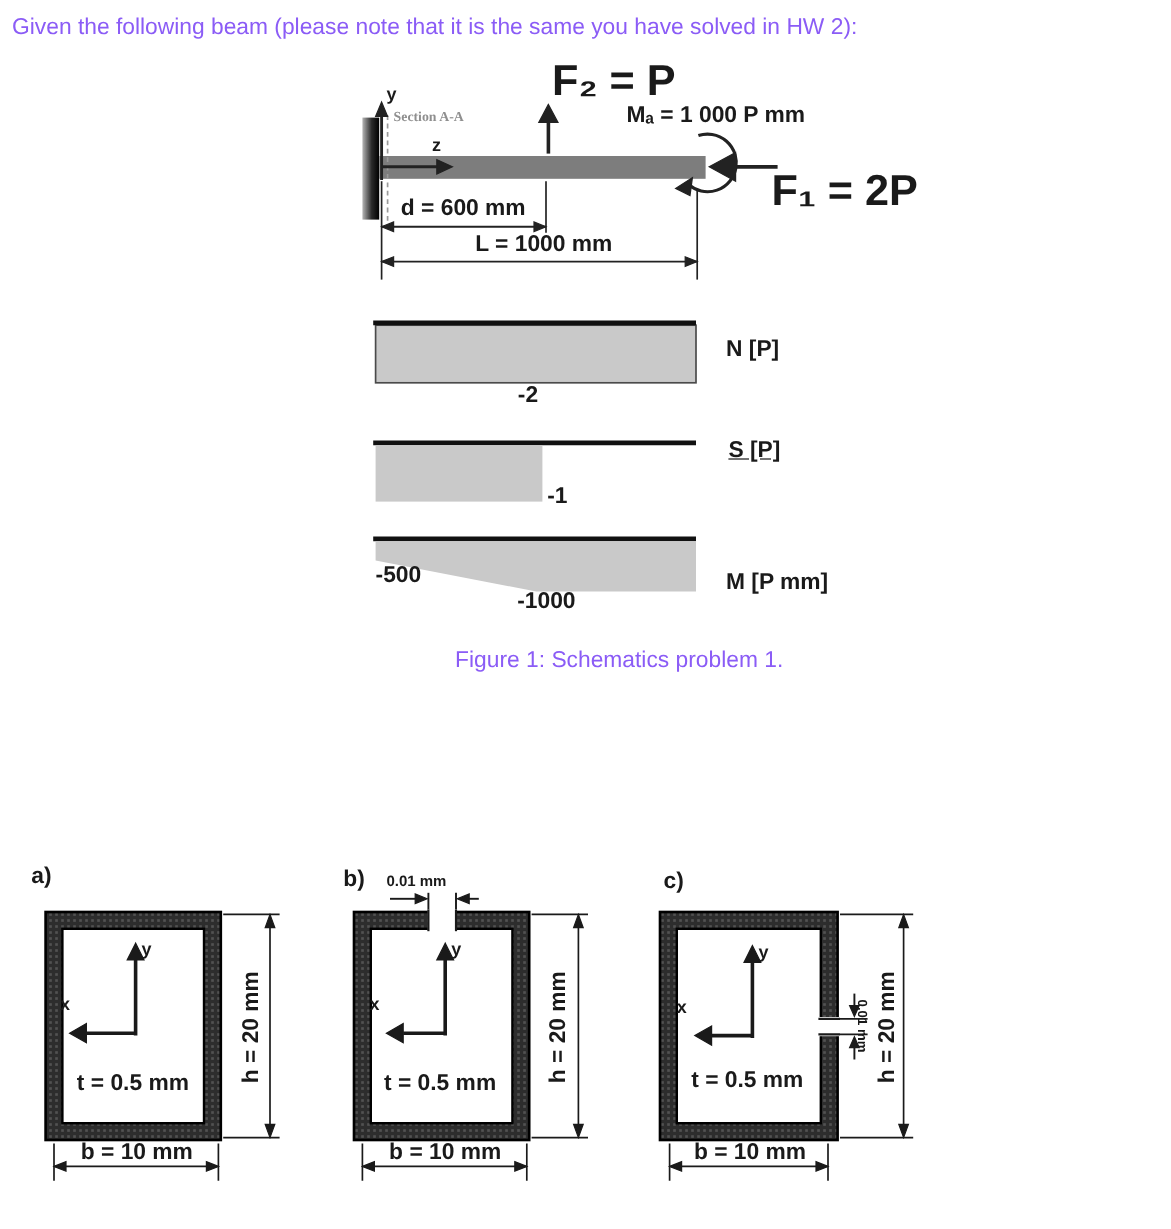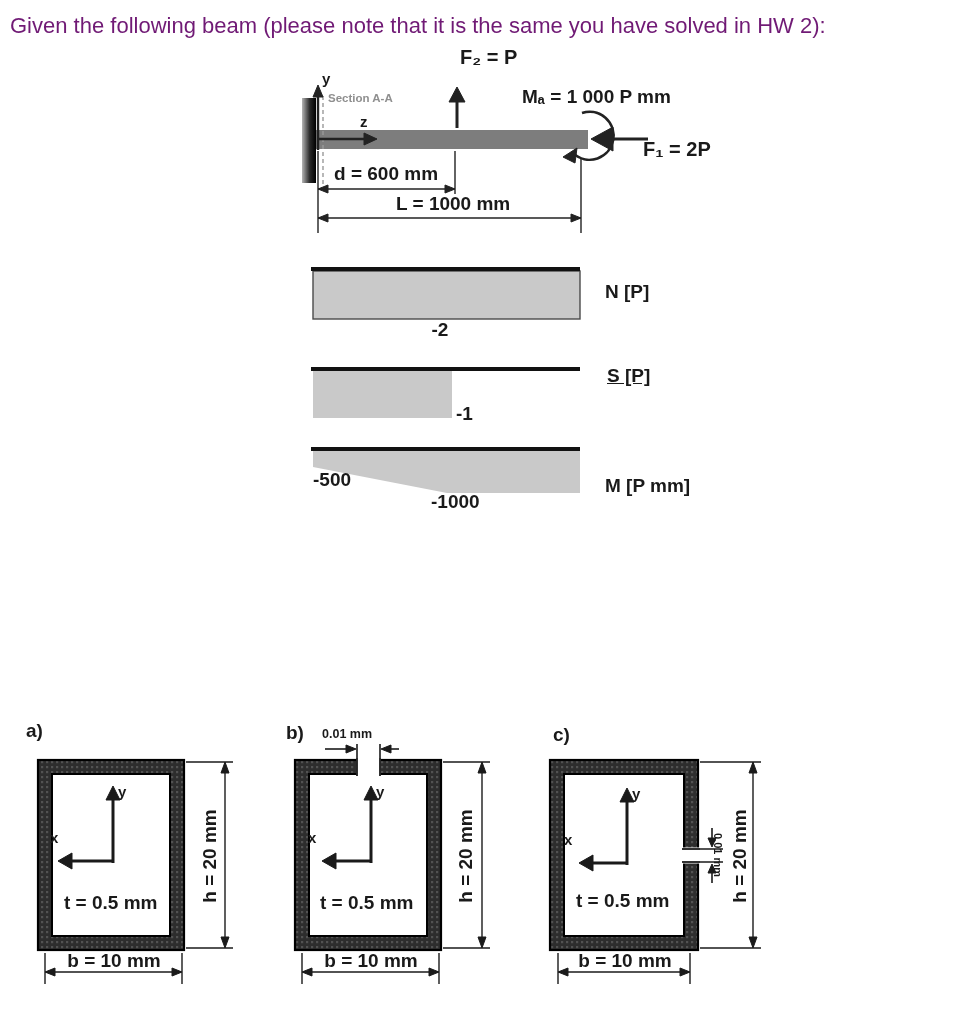--- a/index.html
+++ b/index.html
@@ -1,21 +1,21 @@
 <!DOCTYPE html>
 <html><head>
 <meta charset="utf-8">
 <style>
   html,body{margin:0;padding:0;background:#fff;}
   .page{position:relative;width:976px;height:1024px;background:#ffffff;overflow:hidden;
         font-family:"Liberation Sans","DejaVu Sans",sans-serif;color:#1a1a1a;}
   svg{position:absolute;left:0;top:0;}
   .lbl{position:absolute;font-weight:bold;white-space:nowrap;color:#1a1a1a;}
-  .body-text{position:absolute;font-weight:normal;font-size:22px;line-height:1.6;color:#701a75;}
-  .big{font-size:20px;}
+  .body-text{position:absolute;font-weight:normal;font-size:19px;line-height:1.6;color:#8b5cf6;}
+  .big{font-size:36px;}
   .med{font-size:19px;}
   .sm{font-size:15px;}
   .tiny{font-size:12.5px;}
   .micro{font-size:11px;}
   .gray{color:#8f8f8f;font-weight:bold;font-size:11.5px;}
   .center{text-align:center;}
   .rot-ccw{transform:rotate(-90deg);}
   .rot-cw{transform:rotate(90deg);}
 </style>
 </head>
@@ -171,36 +171,37 @@
       <line x1="690" y1="953" x2="690" y2="984" stroke-width="1.4"></line>
       <line x1="559" y1="972" x2="689" y2="972" stroke-width="1.4"></line>
       <polygon points="558,972 568,968 568,976"></polygon>
       <polygon points="690,972 680,968 680,976"></polygon>
     </g>
   </svg>
 
   <div class="body-text" style="left:10px;top:8px;width:955px;">Given the following beam (please note that it is the same you have solved in HW 2):</div>
 
   <div class="lbl sm" style="left:322px;top:70px;">y</div>
-  <div class="lbl gray" style="left:328px;top:92px;">Section A-A</div>
+  <div class="lbl gray" style="left:328px;top:92px;font-family:Liberation Serif, serif;">Section A-A</div>
   <div class="lbl sm" style="left:360px;top:113px;">z</div>
   <div class="lbl big" style="left:460px;top:46px;">F₂ = P</div>
   <div class="lbl med" style="left:522px;top:86px;text-align:right;">Mₐ = 1 000 P mm</div>
   <div class="lbl big" style="left:643px;top:138px;">F₁ = 2P</div>
   <div class="lbl med" style="left:334px;top:163px;">d = 600 mm</div>
   <div class="lbl med" style="left:396px;top:193px;text-align:right;">L = 1000 mm</div>
 
   <div class="lbl med" style="left:605px;top:281px;">N [P]</div>
   <div class="lbl med center" style="left:400px;top:319px;width:80px;">-2</div>
   <div class="lbl med" style="left:607px;top:365px;text-decoration:underline;">S [P]</div>
   <div class="lbl med" style="left:456px;top:403px;">-1</div>
   <div class="lbl med" style="left:605px;top:446px;margin-top:29px;">M [P mm]</div>
   <div class="lbl med" style="left:301px;top:469px;margin-left:12px;">-500</div>
   <div class="lbl med" style="left:431px;top:491px;">-1000</div>
 
+  <div class="body-text center" style="left:266px;top:536px;width:500px;">Figure 1: Schematics problem 1.</div>
 
 
   <div class="lbl med" style="left:26px;top:720px;">a)</div>
   <div class="lbl sm" style="left:118px;top:783px;">y</div>
   <div class="lbl sm" style="left:50px;top:829px;">x</div>
   <div class="lbl med" style="left:64px;top:892px;">t = 0.5 mm</div>
   <div class="lbl med center rot-ccw" style="left:150px;top:845px;width:120px;">h = 20 mm</div>
   <div class="lbl med center" style="left:46px;top:950px;width:136px;">b = 10 mm</div>
 
   <div class="lbl med" style="left:286px;top:722px;">b)</div>

